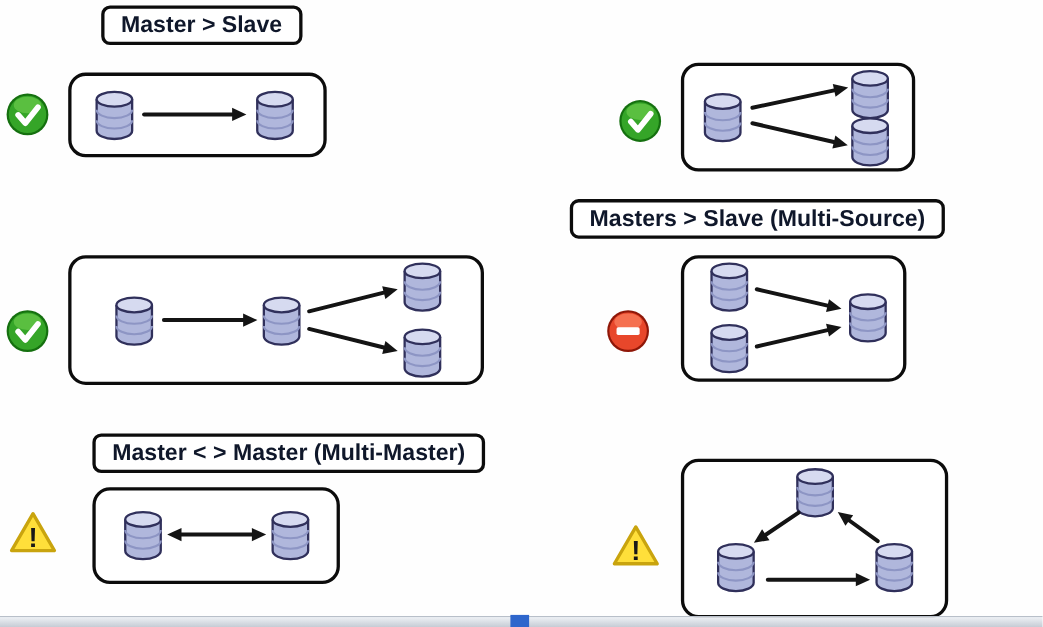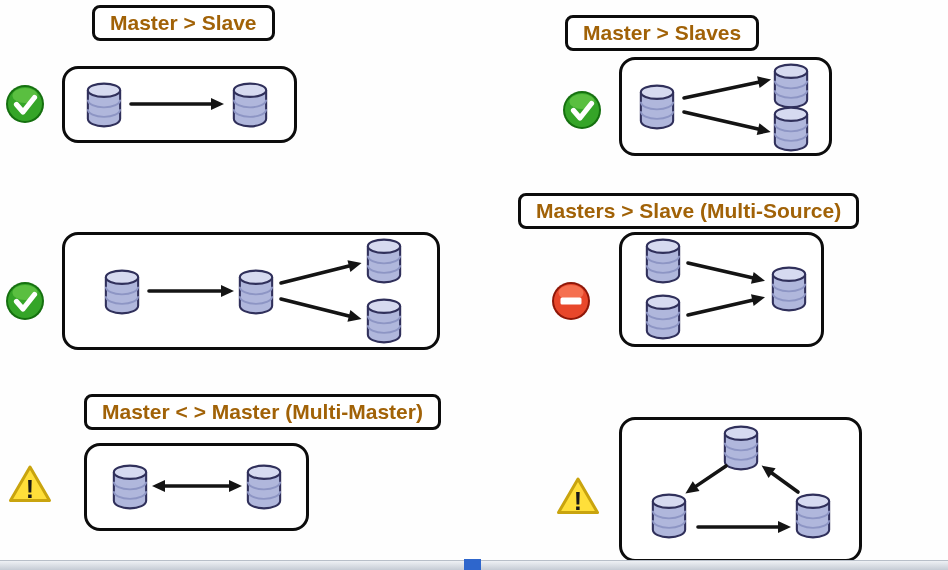--- a/index.html
+++ b/index.html
@@ -14,21 +14,21 @@
     overflow:hidden;
   }
   .title-box{
     position:absolute;
     border:3px solid #0c0c0c;
     border-radius:8px;
     background:#ffffff;
     padding:3px 15px;
     font-size:21px;
     font-weight:bold;
-    color:#a16207;
+    color:#0f172a;
     white-space:nowrap;
     box-shadow:0 0 0 1px rgba(255,255,255,.6);
   }
   .diagram-box{
     position:absolute;
     border:3px solid #0c0c0c;
     border-radius:16px;
     background:#ffffff;
   }
   .diagram-box svg{display:block;}
@@ -83,23 +83,20 @@
     <svg width="229" height="71" viewBox="0 0 229 71">
       <use href="#db-cylinder" x="20" y="12" width="38" height="47"></use>
       <g class="arrow" transform="translate(66 35)">
         <line x1="0" y1="0" x2="80" y2="0"></line>
           <polygon points="93,0 80,-6 80,6"></polygon>
       </g>
       <use href="#db-cylinder" x="166" y="12" width="38" height="47"></use>
     </svg>
   </div>
 
-  <div class="title-box" style="left:565px;top:15px;">
-    <span>Master &gt; Slaves</span>
-  </div>
   <div class="status" style="left:562px;top:90px;">
     <svg width="40" height="40" viewBox="0 0 40 40">
       <circle cx="20" cy="20" r="19" fill="#15700f"></circle>
       <circle cx="20" cy="20" r="17" fill="#35a528"></circle>
       <ellipse cx="20" cy="11.5" rx="12.5" ry="7.5" fill="#7fd957" opacity="0.5"></ellipse>
       <path d="M11.5 20.5 L18 28 L29.5 13.5" stroke="#ffffff" stroke-width="5.2" fill="none" stroke-linecap="round" stroke-linejoin="round"></path>
     </svg>
   </div>
   <div class="diagram-box" style="left:619px;top:57px;width:207px;height:93px;">
     <svg width="207" height="93" viewBox="0 0 207 93">
@@ -139,21 +136,21 @@
       </g>
       <g class="arrow" transform="translate(216 64) rotate(14)">
         <line x1="0" y1="0" x2="70" y2="0"></line>
           <polygon points="83,0 70,-6 70,6"></polygon>
       </g>
       <use href="#db-cylinder" x="300" y="2" width="38" height="47"></use>
       <use href="#db-cylinder" x="300" y="62" width="38" height="47"></use>
     </svg>
   </div>
 
-  <div class="title-box" style="left:518px;top:181px;margin-top:12px;">
+  <div class="title-box" style="left:518px;top:181px;">
     <span>Masters &gt; Slave (Multi-Source)</span>
   </div>
   <div class="status" style="left:551px;top:281px;">
     <svg width="40" height="40" viewBox="0 0 40 40">
       <circle cx="20" cy="20" r="19" fill="#8f1708"></circle>
       <circle cx="20" cy="20" r="17" fill="#e8472b"></circle>
       <ellipse cx="20" cy="11.5" rx="12.5" ry="7.5" fill="#ff9270" opacity="0.55"></ellipse>
       <rect x="9.5" y="16.5" width="21" height="7" rx="1.5" fill="#ffffff"></rect>
     </svg>
   </div>

